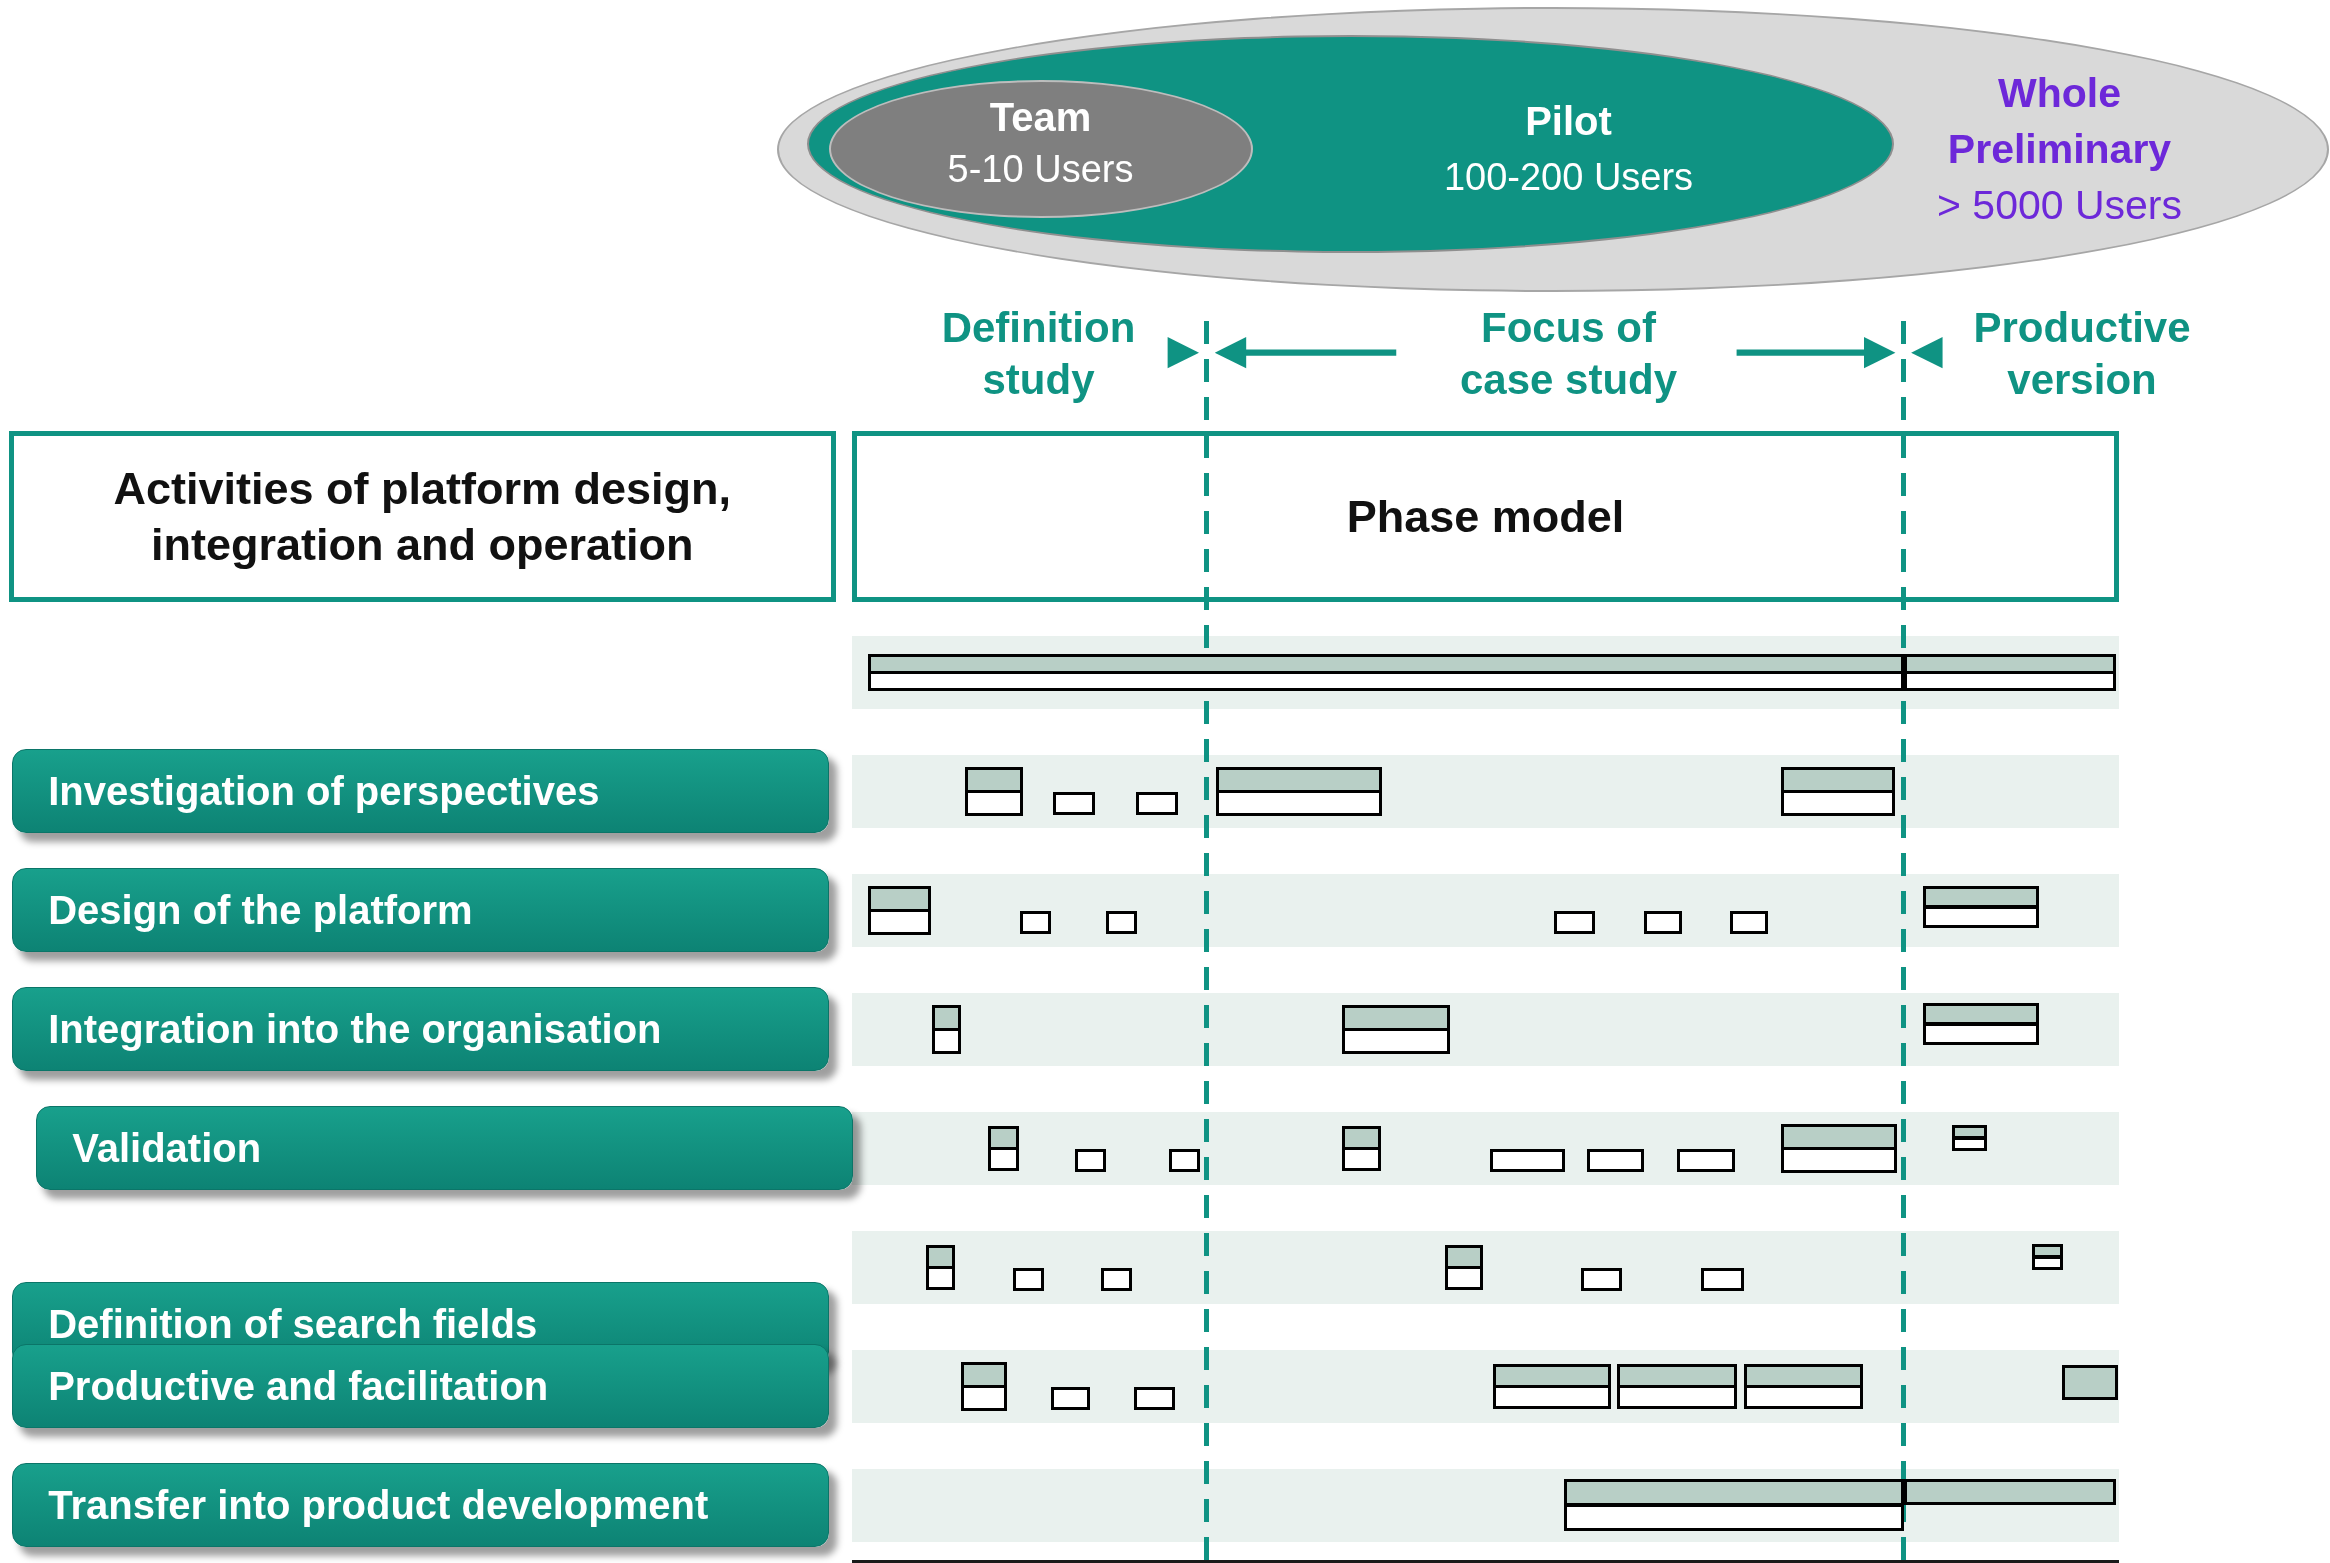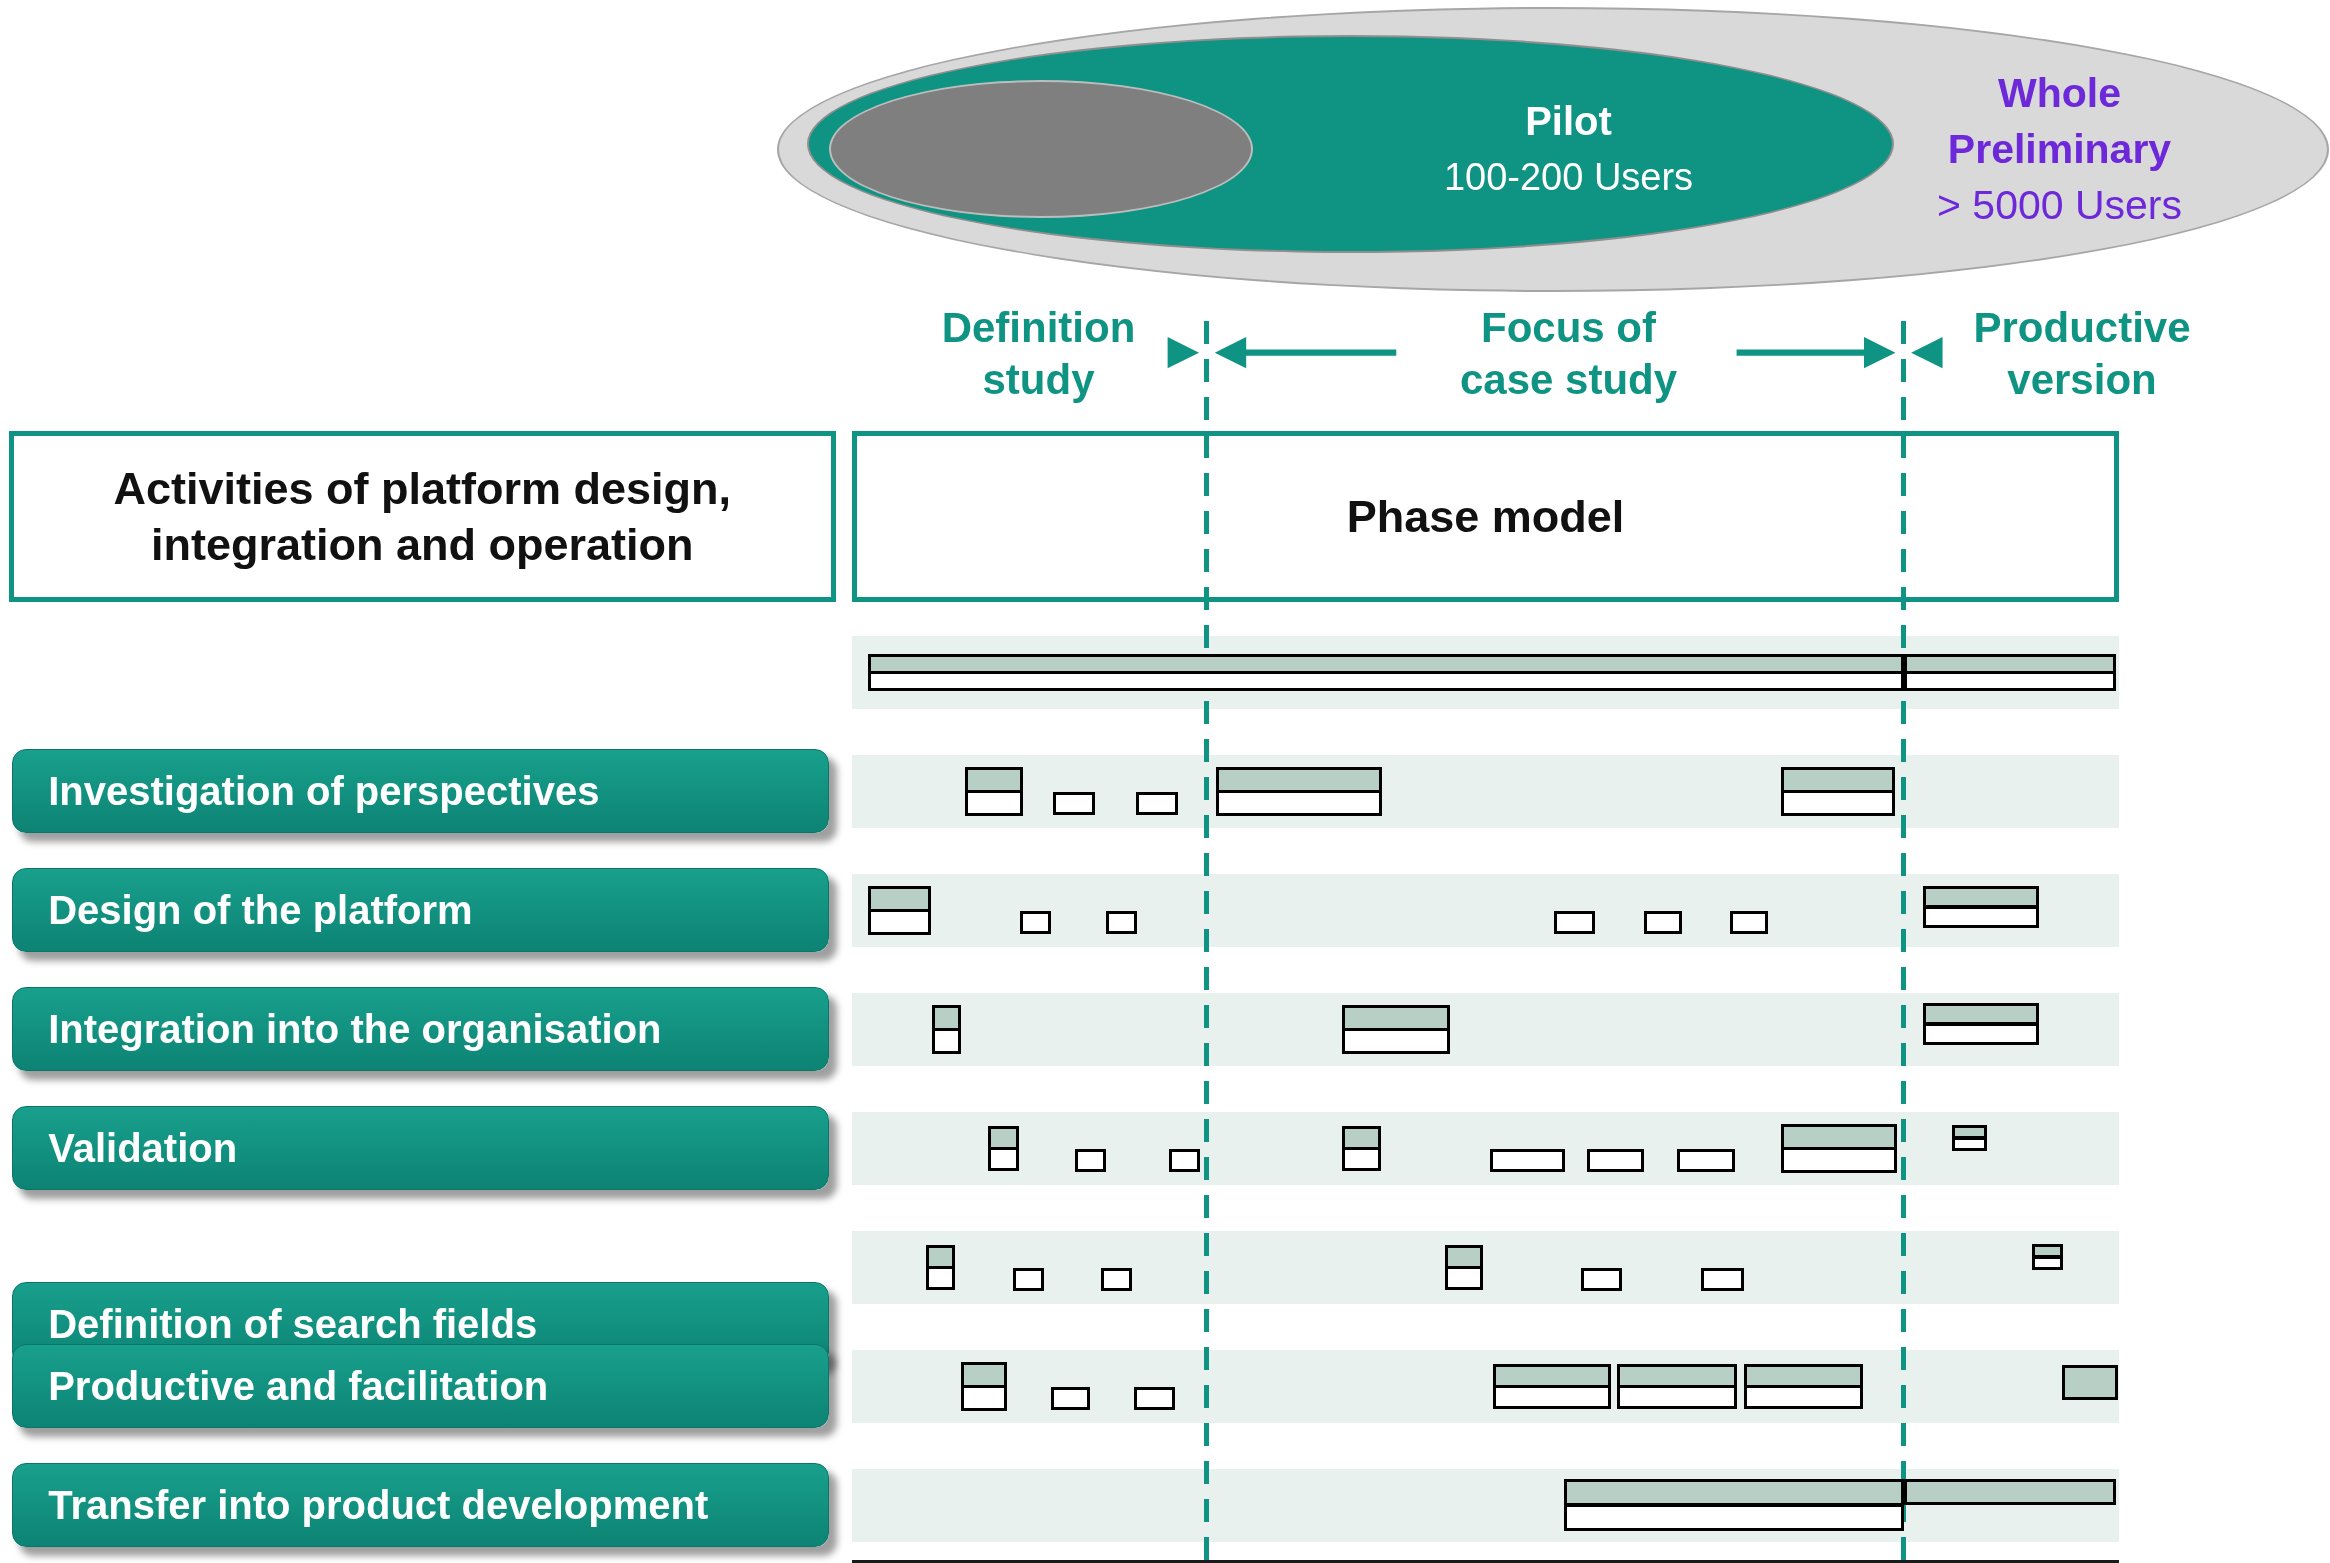--- a/index.html
+++ b/index.html
@@ -84,20 +84,24 @@
 </style>
 </head>
 <body>
 
 <div class="canvas">
 
   <div class="ellipse whole"></div>
   <div class="ellipse pilot"></div>
   <div class="ellipse team"></div>
 
+  <div class="etext team-text">
+    <div class="b">Team</div>
+    <div class="sub">5-10 Users</div>
+  </div>
   <div class="etext pilot-text">
     <div class="b">Pilot</div>
     <div class="sub">100-200 Users</div>
   </div>
   <div class="etext whole-text">
     <div class="b">Whole</div>
     <div class="b">Preliminary</div>
     <div>&gt; 5000 Users</div>
   </div>
 
@@ -190,21 +194,21 @@
     <div class="divider" style="left: 1901px;"></div>
     <div class="pill" style="top: 749px;">
       <span>Investigation of perspectives</span>
     </div>
     <div class="pill" style="top: 868px;">
       <span>Design of the platform</span>
     </div>
     <div class="pill" style="top: 987px;">
       <span>Integration into the organisation</span>
     </div>
-    <div class="pill" style="top: 1106px;">
+    <div class="pill" style="top: 1106px; margin-left: 24px;">
       <span>Validation</span>
     </div>
     <div class="pill" style="top: 1282px; text-align: center;">
       <span>Definition of search fields</span>
     </div>
     <div class="pill" style="top: 1344px;">
       <span>Productive and facilitation</span>
     </div>
     <div class="pill" style="top: 1463px;">
       <span>Transfer into product development</span>

